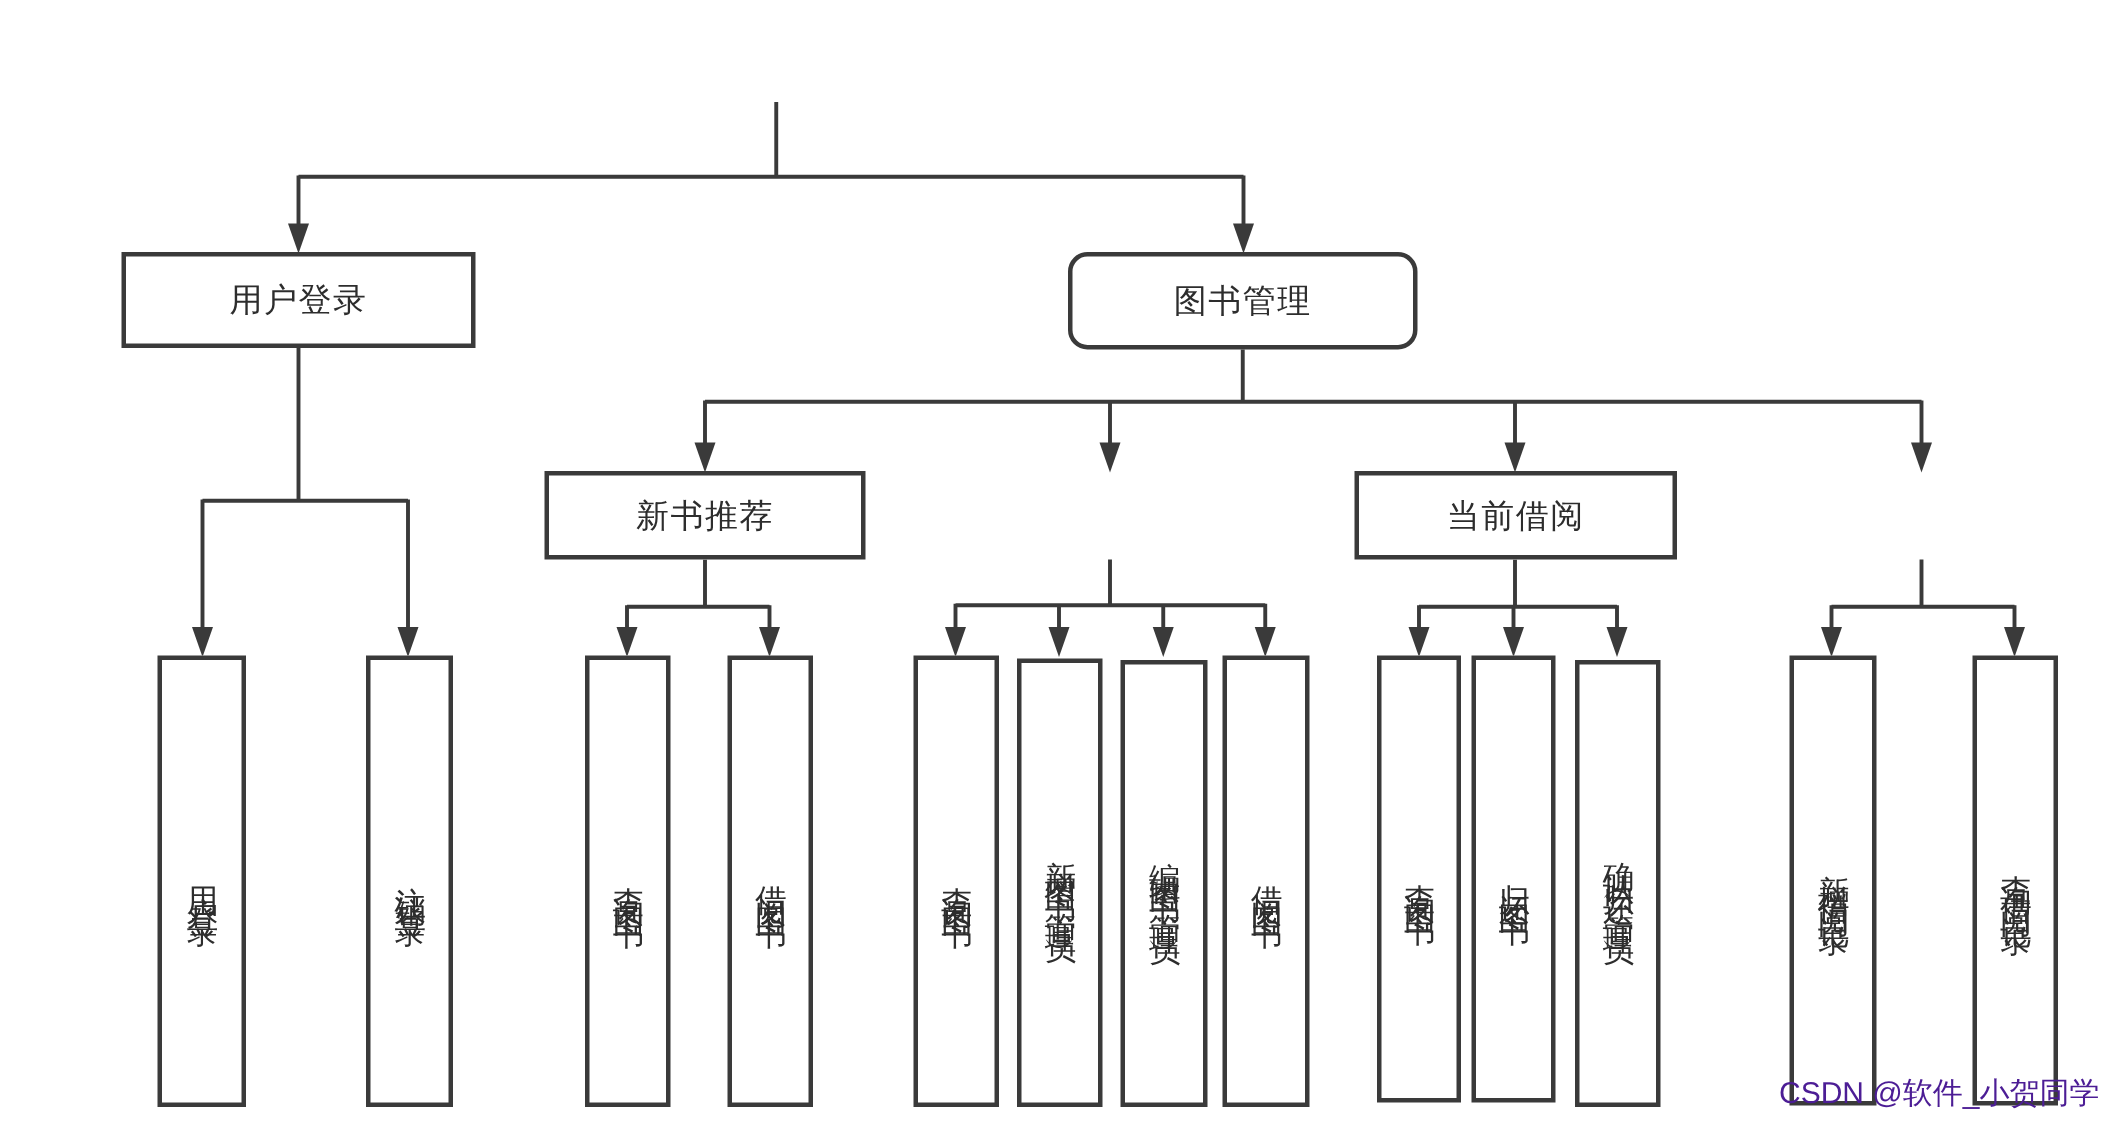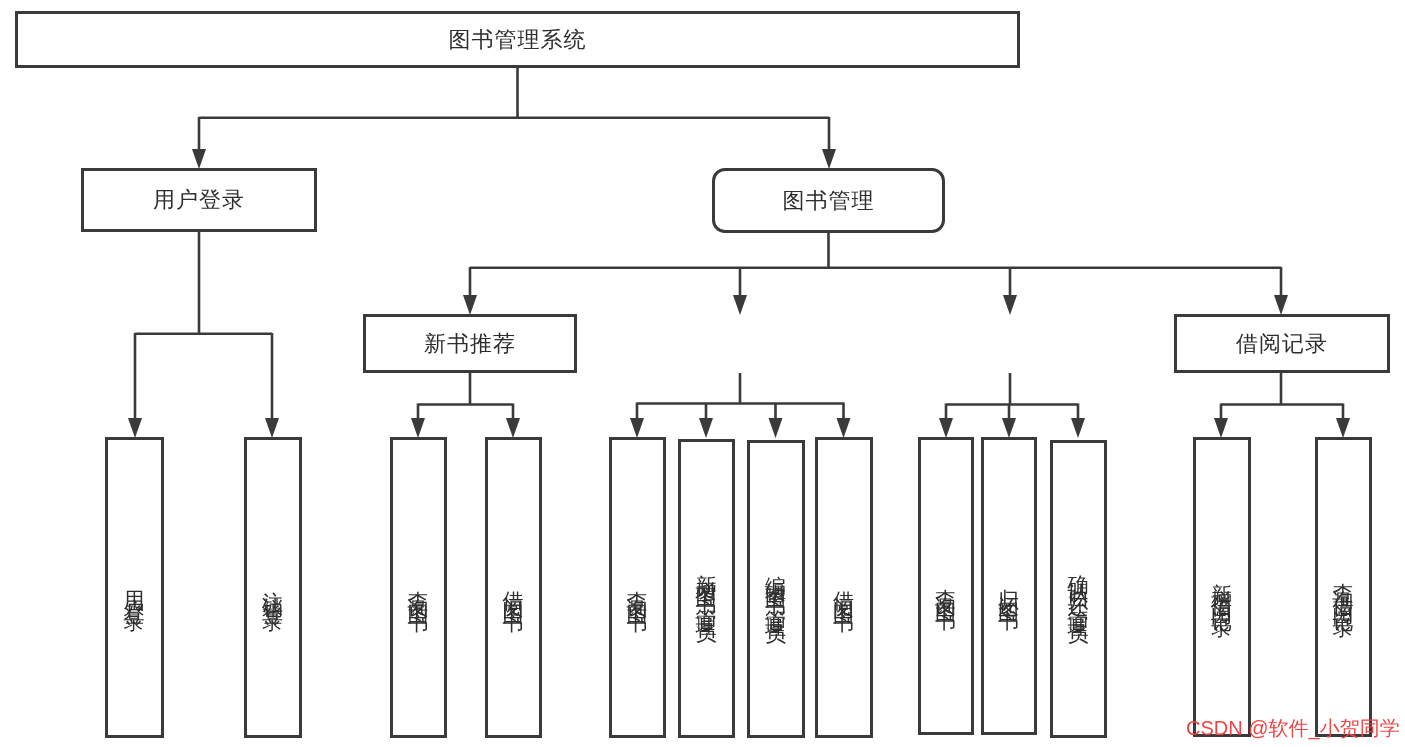--- a/index.html
+++ b/index.html
@@ -44,21 +44,21 @@
     letter-spacing: 7px;
     line-height: 1;
     white-space: nowrap;
   }
   .watermark {
     position: absolute;
     left: 1186px;
     top: 715px;
     z-index: 3;
     font-size: 20px;
-    color: #ef4444;
+    color: #4c1d95;
     white-space: nowrap;
   }
 </style>
 </head>
 <body>
 
 <div class="canvas">
 
   <svg class="wires" width="1405" height="747" viewBox="0 0 1405 747">
 
@@ -90,43 +90,40 @@
     <polygon points="699,418 713,418 706,438" fill="#3a3a3a"></polygon>
     <polygon points="768.5,418 782.5,418 775.5,438" fill="#3a3a3a"></polygon>
     <polygon points="836.5,418 850.5,418 843.5,438" fill="#3a3a3a"></polygon>
     <polygon points="939,418 953,418 946,438" fill="#3a3a3a"></polygon>
     <polygon points="1002,418 1016,418 1009,438" fill="#3a3a3a"></polygon>
     <polygon points="1071,418 1085,418 1078,438" fill="#3a3a3a"></polygon>
     <polygon points="1214,418 1228,418 1221,438" fill="#3a3a3a"></polygon>
     <polygon points="1336,418 1350,418 1343,438" fill="#3a3a3a"></polygon>
   </svg>
 
-  <div class="node" style="left:15px; top:11px; width:1005px; height:57px;">
-    <span class="hlabel">图书管理系统</span>
-  </div>
 
   <div class="node" style="left:81px; top:168px; width:236px; height:64px;">
     <span class="hlabel">用户登录</span>
   </div>
   <div class="node" style="left:712px; top:168px; width:233px; height:65px;border-radius:13px;">
     <span class="hlabel">图书管理</span>
   </div>
 
   <div class="node" style="left:105px; top:437px; width:59px; height:301px;">
     <span class="vlabel">用户登录</span>
   </div>
   <div class="node" style="left:244px; top:437px; width:58px; height:301px;">
     <span class="vlabel">注销登录</span>
   </div>
 
   <div class="node" style="left:363px; top:314px; width:214px; height:59px;">
     <span class="hlabel">新书推荐</span>
   </div>
-  <div class="node" style="left:1174px; top:314px; width:216px; height:59px;">
-    <span class="hlabel">借阅记录</span>
+  <div class="node" style="left:903px; top:314px; width:215px; height:59px;">
+    <span class="hlabel">当前借阅</span>
   </div>
 
   <div class="node" style="left:390px; top:437px; width:57px; height:301px;">
     <span class="vlabel">查询图书</span>
   </div>
   <div class="node" style="left:485px; top:437px; width:57px; height:301px;">
     <span class="vlabel">借阅图书</span>
   </div>
 
   <div class="node" style="left:609px; top:437px; width:57px; height:301px;">

